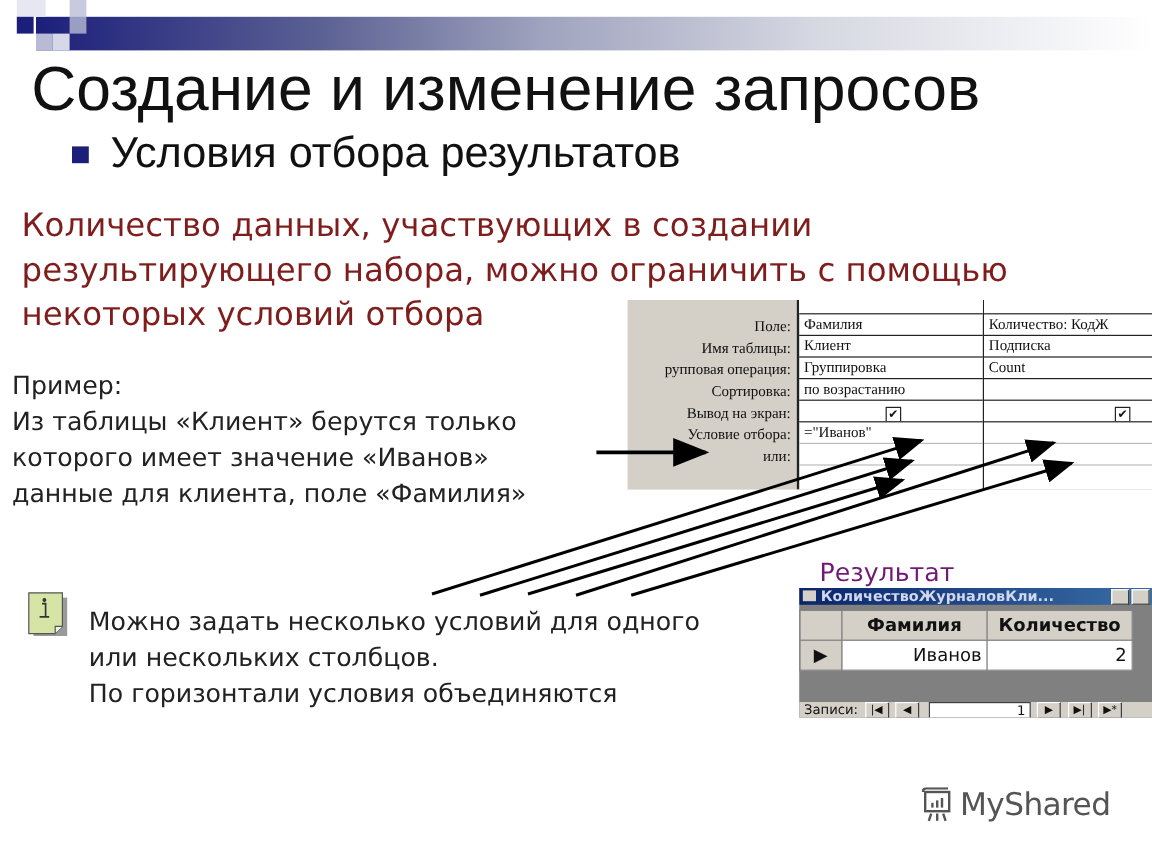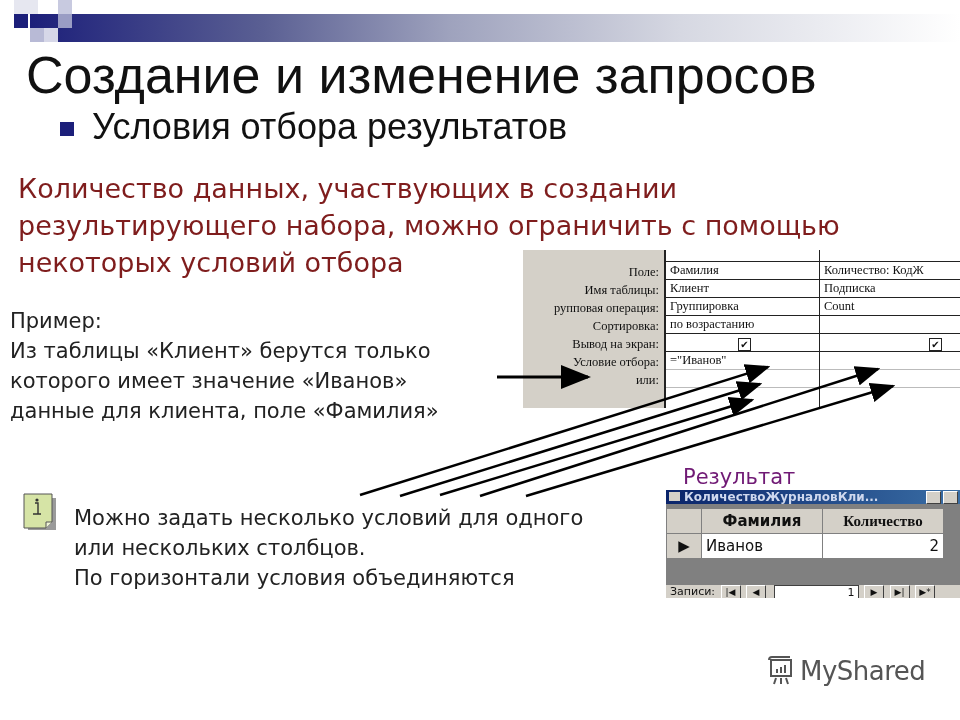--- a/index.html
+++ b/index.html
@@ -23,21 +23,21 @@
   .qbe .hdr{height:11px;border-bottom:1px solid #222;background:#fff;}
   .chk{display:inline-block;width:11px;height:11px;border:1px solid #222;position:relative;top:2px;font-size:10px;line-height:11px;text-align:center;}
   .arrows{position:absolute;left:0;top:0;width:960px;height:720px;pointer-events:none;}
   .result-label{position:absolute;left:683px;top:465px;font-size:21px;color:#701a75;}
   .res{position:absolute;left:666px;top:490px;width:294px;height:108px;background:#808080;overflow:hidden;font-family:"DejaVu Sans",sans-serif;}
   .res .tbar{height:14px;background:linear-gradient(to right,#0a246a,#3a6ea5);color:#cfd8ee;font-size:12px;font-weight:bold;line-height:14px;padding-left:18px;position:relative;white-space:nowrap;}
   .res .tbar .ico{position:absolute;left:3px;top:2px;width:11px;height:9px;background:#d4d0c8;}
   .res .tbar .btns{position:absolute;right:2px;top:1px;}
   .res .tbar .btns span{display:inline-block;width:13px;height:11px;background:#d4d0c8;margin-left:2px;border:1px solid #fff;border-right-color:#404040;border-bottom-color:#404040;}
   .res table{border-collapse:collapse;position:absolute;left:0;top:18px;font-size:15px;}
-  .res td{border:1px solid #808080;height:24px;padding:0 4px;}
+  .res td{border:1px solid #808080;height:24px;padding:0 4px;text-align:right;}
   .res .sel{width:26px;background:#d4d0c8;}
   .res .h{background:#d4d0c8;font-weight:bold;text-align:center;}
   .res .v{background:#fff;}
   .res .nav{position:absolute;left:0;top:95px;width:294px;height:16px;background:#d4d0c8;font-size:11px;line-height:14px;}
   .res .nav span{display:inline-block;vertical-align:top;}
   .navbtn{width:18px;height:12px;border:1px solid #fff;border-right-color:#404040;border-bottom-color:#404040;background:#d4d0c8;text-align:center;font-size:9px;line-height:12px;margin-left:2px;}
   .navin{width:80px;height:12px;background:#fff;border:1px solid #404040;text-align:right;padding-right:3px;margin-left:4px;}
   .note-icon{position:absolute;left:22px;top:492px;width:36px;height:40px;}
   .note{position:absolute;left:74px;top:503px;font-size:21px;line-height:30px;color:#222;font-family:"DejaVu Sans",sans-serif;}
   .note div{white-space:nowrap;}
@@ -129,21 +129,21 @@
     <span>КоличествоЖурналовКли...</span>
     <span class="btns">
       <span></span><span></span>
     </span>
   </div>
   <table>
     <tbody>
         <tr>
       <td class="sel"></td>
       <td class="h" style="width:112px;">Фамилия</td>
-      <td class="h" style="width:112px;font-family:Liberation Serif, serif;">Количество</td>
+      <td class="h" style="width:112px;">Количество</td>
     </tr>
     <tr>
       <td class="sel" style="text-align:center;">▶</td>
       <td class="v">Иванов</td>
       <td class="v" style="text-align:right;">2</td>
     </tr>
   </tbody>
     </table>
   <div class="nav">
     <span style="margin-left:4px;">Записи:</span>

